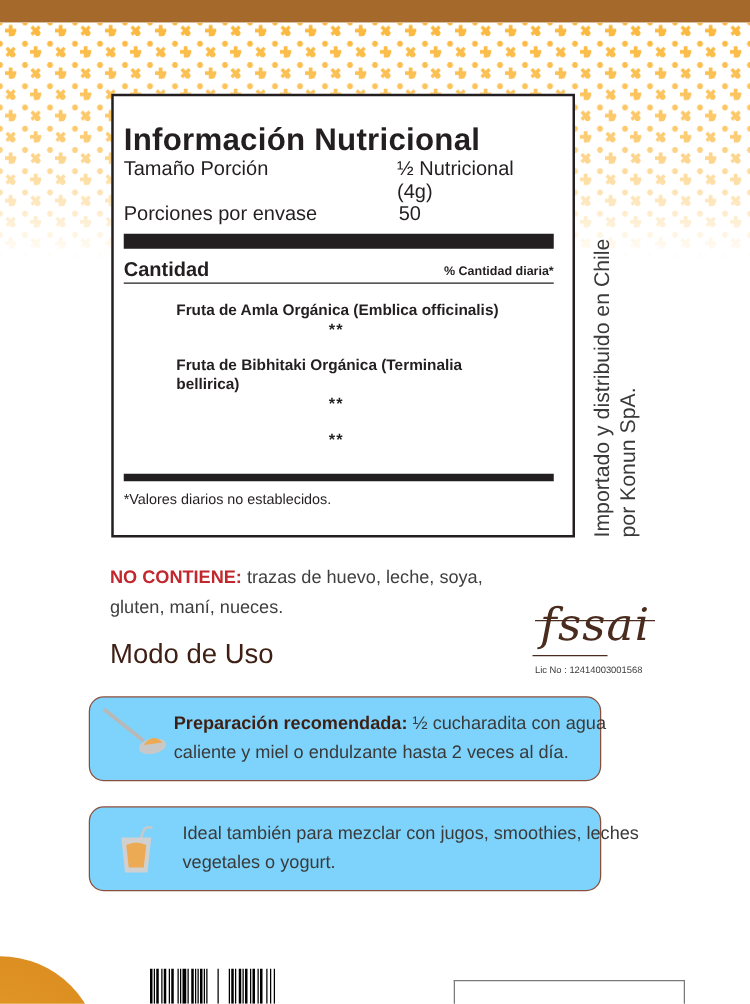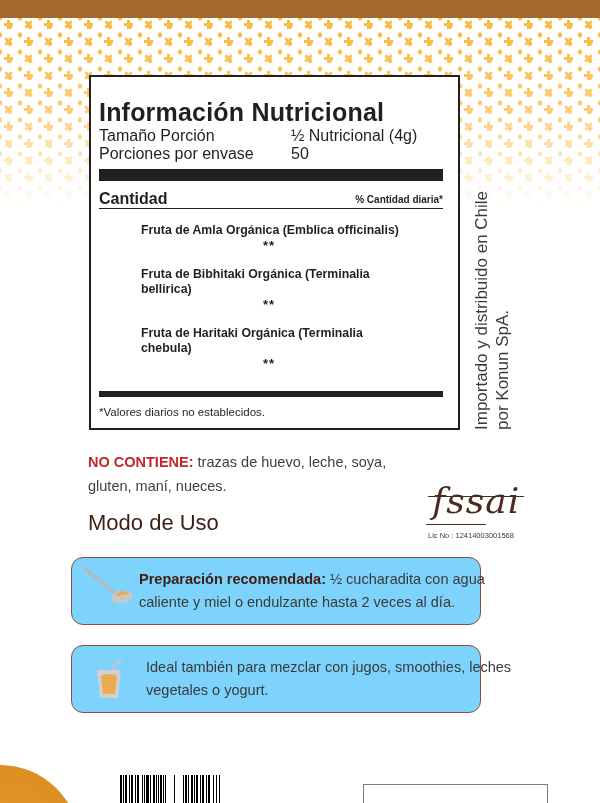--- a/index.html
+++ b/index.html
@@ -19,21 +19,21 @@
     mask-image: linear-gradient(to bottom, rgba(0,0,0,1) 0%, rgba(0,0,0,0.75) 45%, rgba(0,0,0,0) 100%);
   }
   .pattern svg { position: absolute; left: 0; top: 0; }
 
   .nutrition {
     position: absolute; left: 89px; top: 75px; width: 371px; height: 355px;
     background: #ffffff; border: 2.5px solid #231f20; padding: 20px 15px 0 8px;
     color: #231f20;
   }
   .nut-title { font-weight: 700; font-size: 25px; letter-spacing: 0.2px; line-height: 30px; white-space: nowrap; }
-  .serving-row { display: flex; font-size: 16px; line-height: 18px; }
+  .serving-row { display: flex; font-size: 16px; line-height: 18px; gap: 28px; }
   .serving-row .k { width: 192px; }
   .bar-thick { height: 12px; background: #231f20; margin-top: 6px; }
   .amount-header { display: flex; justify-content: space-between; align-items: flex-end; padding-top: 3px; height: 28px; border-bottom: 1px solid #231f20; }
   .amount-header .left { font-weight: 700; font-size: 16px; }
   .amount-header .right { font-weight: 700; font-size: 10px; padding-bottom: 3px; }
   .ing { display: flex; justify-content: space-between; align-items: center; font-weight: 700; font-size: 12.3px; line-height: 15px; margin-top: 14px; flex-direction: column; }
   .ing:first-of-type { margin-top: 14px; }
   .ing .name { width: 260px; }
   .ing .dv { font-size: 13px; letter-spacing: 1px; padding-right: 4px; }
   .bar-mid { height: 6px; background: #231f20; margin-top: 20px; }
@@ -120,21 +120,20 @@
   </div>
   <div class="ing">
     <span class="name">Fruta de Amla Orgánica (Emblica officinalis)</span>
     <span class="dv">**</span>
   </div>
   <div class="ing">
     <span class="name">Fruta de Bibhitaki Orgánica (Terminalia bellirica)</span>
     <span class="dv">**</span>
   </div>
   <div class="ing">
-    <span class="name">Fruta de Haritaki Orgánica (Terminalia chebula)</span>
     <span class="dv">**</span>
   </div>
   <div class="bar-mid"></div>
   <div class="footnote">*Valores diarios no establecidos.</div>
 </div>
 
 <div class="importer">
   <div>Importado y distribuido en Chile</div>
   <div>por Konun SpA.</div>
 </div>

